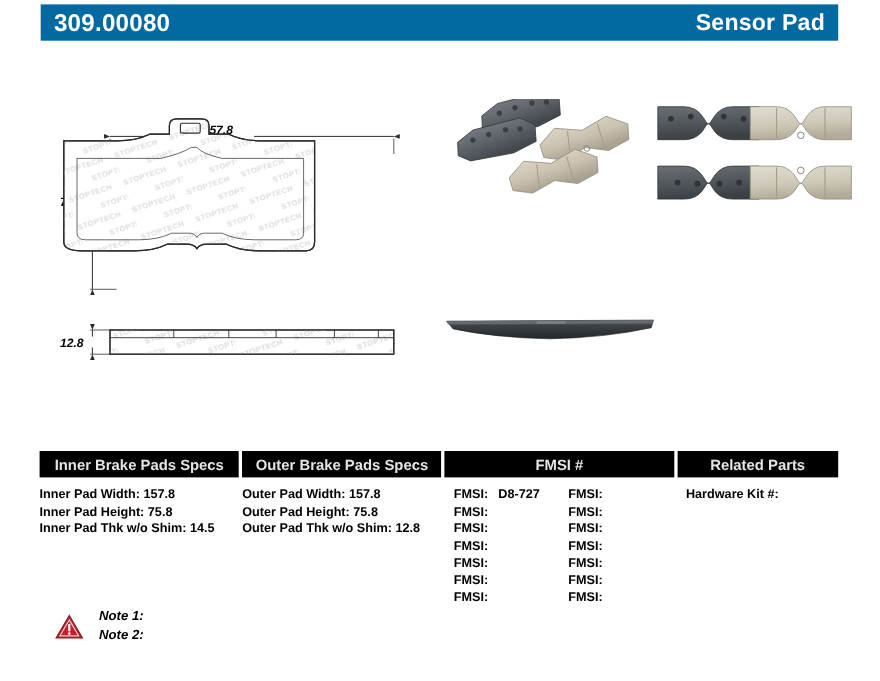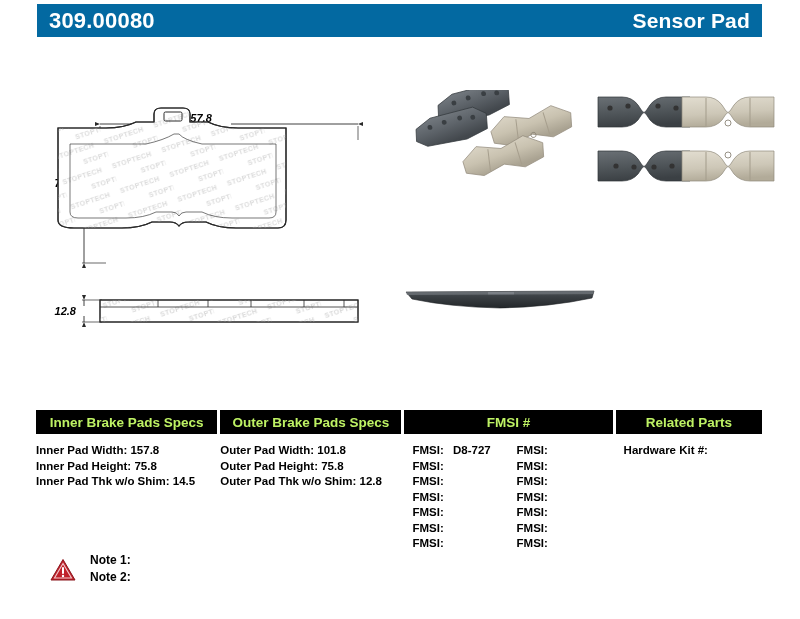--- a/index.html
+++ b/index.html
@@ -37,21 +37,21 @@
   .photo-group-left{position:absolute;left:10px;top:8px;width:180px;height:105px;}
   .photo-group-right{position:absolute;left:196px;top:3px;width:180px;height:112px;}
   .photo-edge{position:absolute;left:0px;top:200px;width:200px;height:40px;}
 
   
   .spec-table{
     position:absolute;left:36px;top:410px;width:726px;
   }
   .thead{display:flex;width:100%;height:24px;}
   .th{
-    background:#000;color:#bef264;
+    background:#000;color:#e5e5e5;
     font-size:13.5px;font-weight:bold;
     display:flex;align-items:center;justify-content:center;
     height:24px;box-sizing:border-box;
     margin-right:3px;
   }
   .th:last-child{margin-right:0;}
   .th.c1{width:182px;}
   .th.c2{width:182px;}
   .th.c3{width:209px;}
   .th.c4{width:147px;}
@@ -77,21 +77,21 @@
     padding-left:8px;
   }
   .fmsi-row .val{margin-left:6px;}
   .rel-row{
     font-size:11.5px;font-weight:bold;
     line-height:15.5px;white-space:nowrap;
     padding-left:8px;
   }
 
   
-  .notes{position:absolute;left:50px;top:552px;display:flex;align-items:flex-start;}
+  .notes{position:absolute;left:50px;top:552px;display:flex;align-items:flex-start;font-style:italic;}
   .warn-icon{width:26px;height:24px;margin-top:6px;}
   .note-list{margin-left:14px;}
   .note-line{font-size:12px;font-weight:bold;line-height:17px;white-space:nowrap;}
 </style>
 </head>
 <body>
 
 <div class="sheet">
 
   <div class="title-bar">
@@ -298,21 +298,21 @@
 
     <div class="tbody">
 
       <div class="col c1">
         <div class="spec-row">Inner Pad Width: 157.8</div>
         <div class="spec-row">Inner Pad Height: 75.8</div>
         <div class="spec-row">Inner Pad Thk w/o Shim: 14.5</div>
       </div>
 
       <div class="col c2">
-        <div class="spec-row">Outer Pad Width: 101.8</div>
+        <div class="spec-row">Outer Pad Width: 157.8</div>
         <div class="spec-row">Outer Pad Height: 75.8</div>
         <div class="spec-row">Outer Pad Thk w/o Shim: 12.8</div>
       </div>
 
       <div class="col c3">
         <div class="fmsi-sub">
           <div class="fmsi-row">
             <span>FMSI:</span>
             <span class="val">D8-727</span>
           </div>

